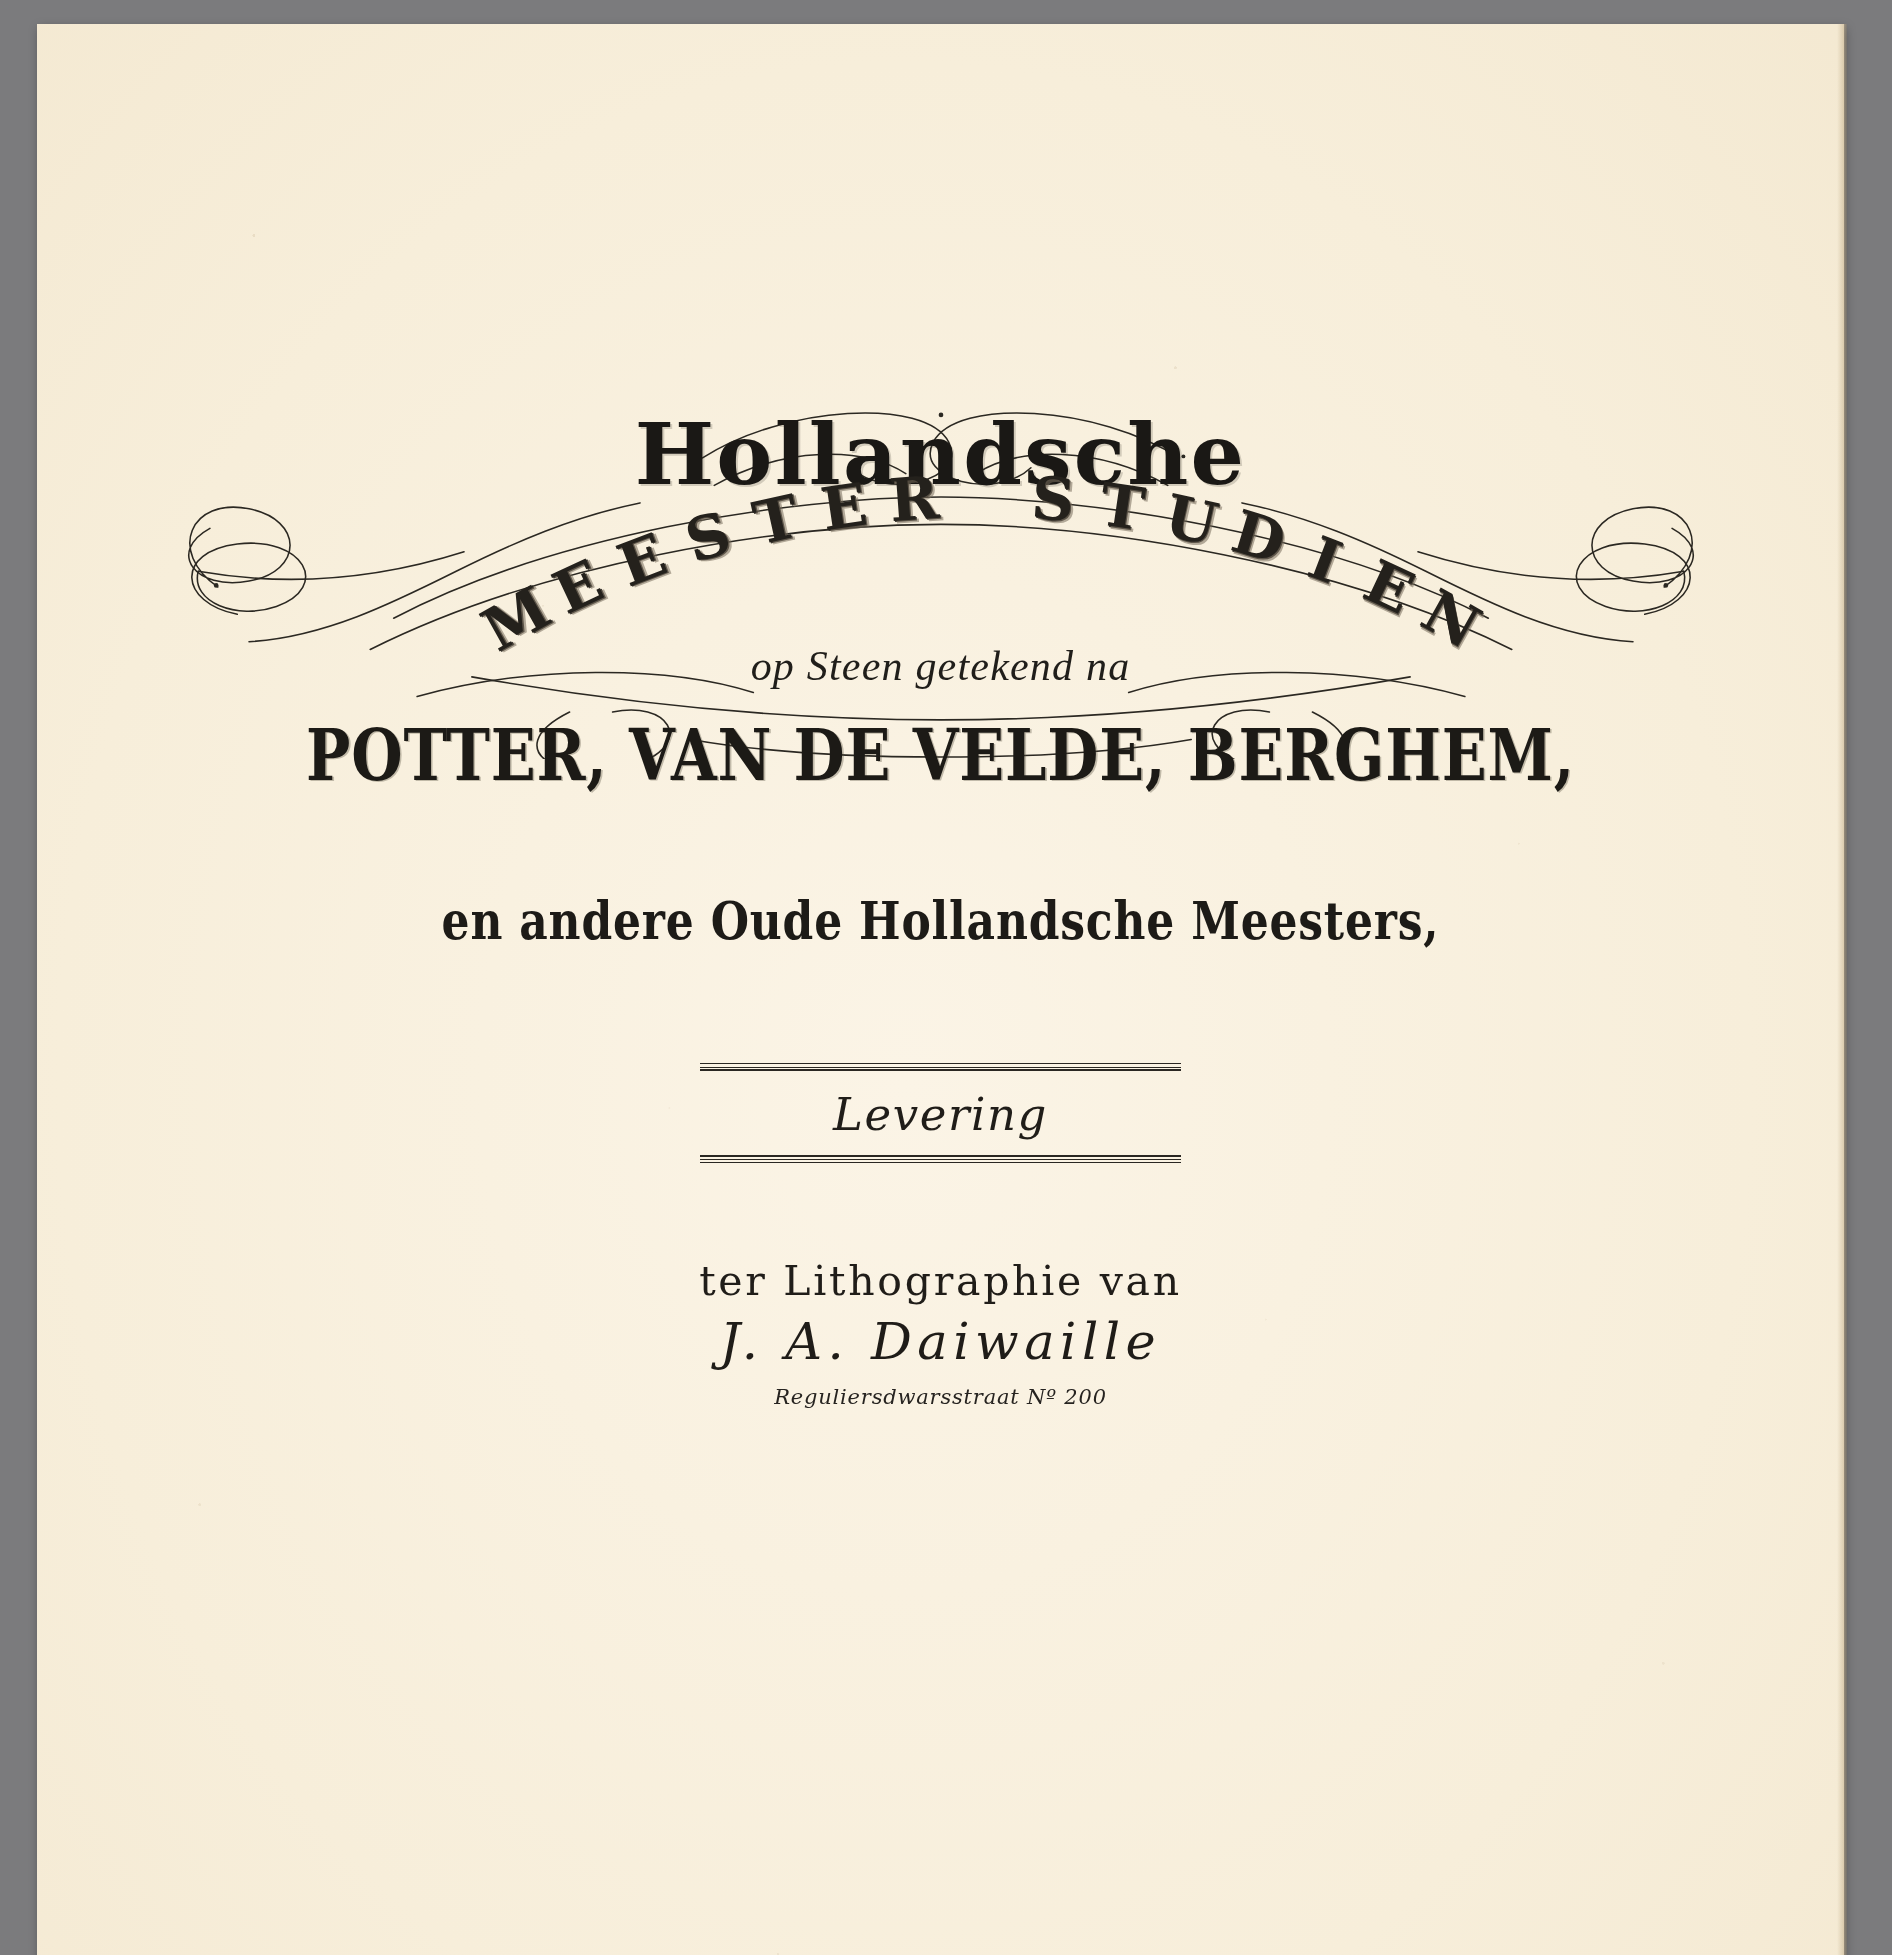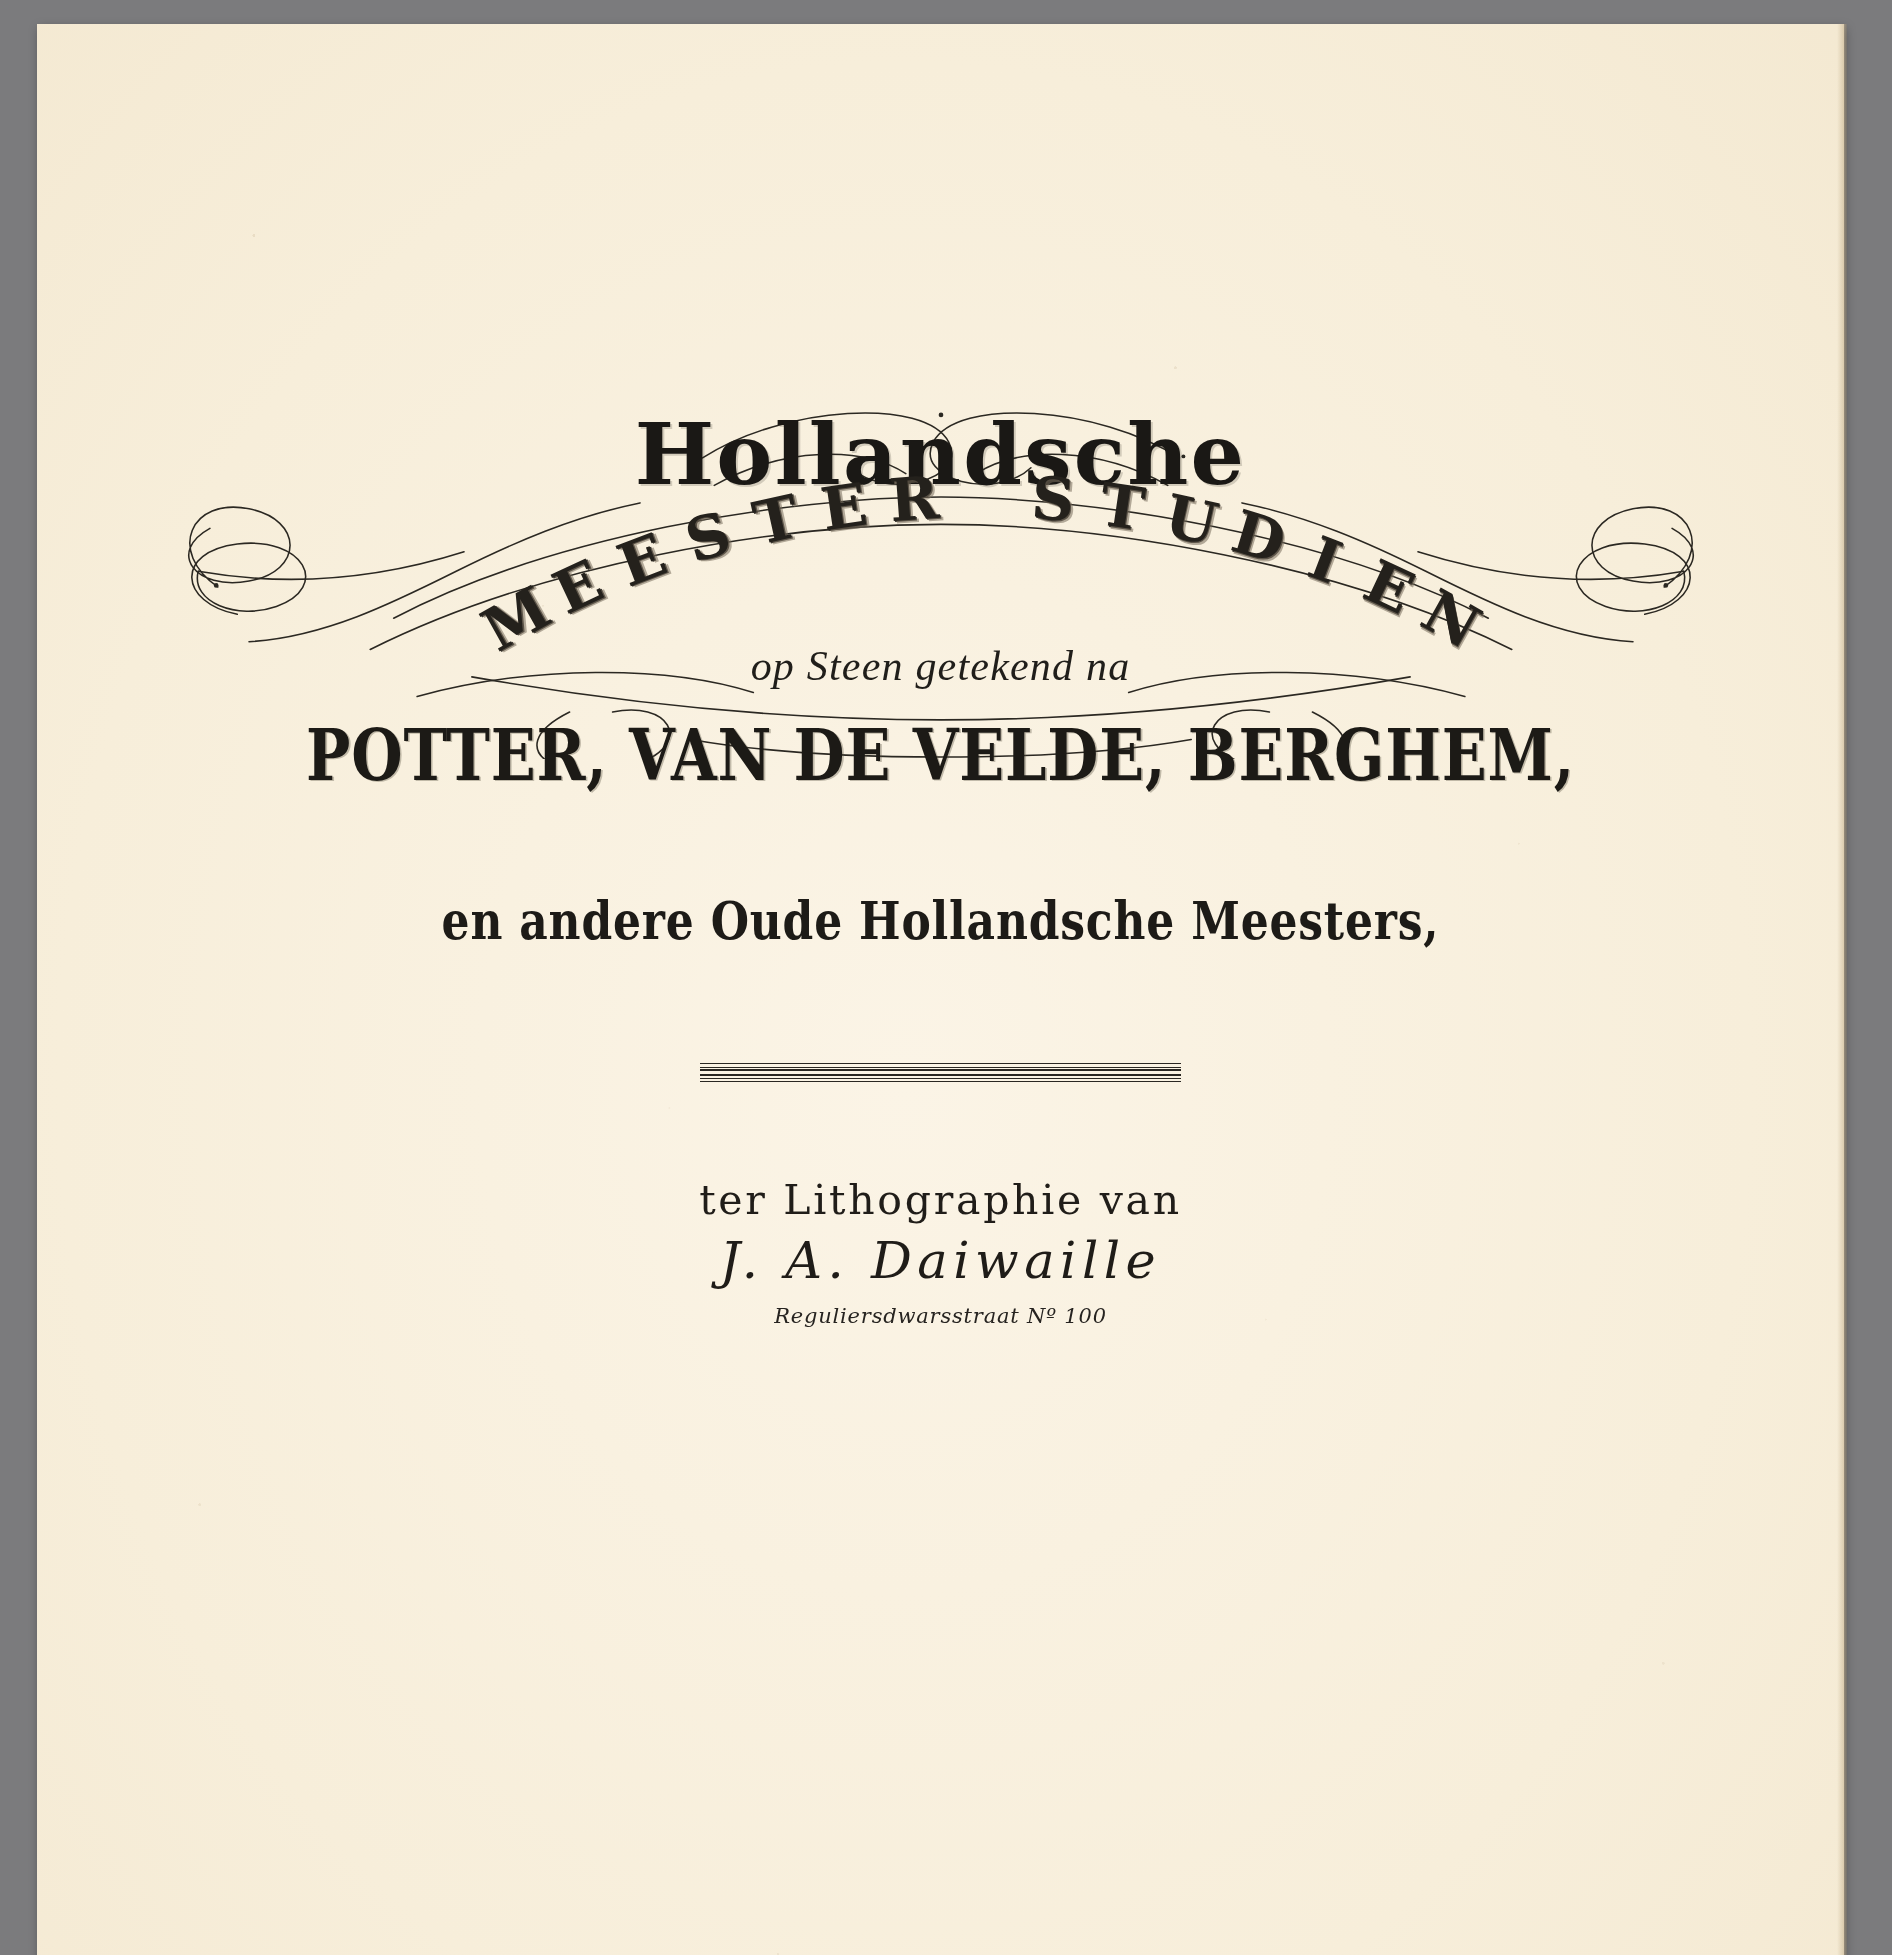--- a/index.html
+++ b/index.html
@@ -299,29 +299,30 @@
       </div>
 
       <div class="sub-masters">en andere Oude Hollandsche Meesters,</div>
 
       <div class="rule-block">
         <div class="rule-set upper">
           <div class="r r1"></div>
             <div class="r r2"></div>
             <div class="r r3"></div>
         </div>
+        <div class="levering">Levering</div>
         <div class="rule-set lower">
           <div class="r r1"></div>
             <div class="r r2"></div>
             <div class="r r3"></div>
         </div>
       </div>
 
       <div class="imprint">
         <div class="ter-litho">ter Lithographie  van</div>
         <div class="printer-name">J. A. Daiwaille</div>
-        <div class="address">Reguliersdwarsstraat Nº 100</div>
+        <div class="address">Reguliersdwarsstraat Nº 200</div>
       </div>
 
     </div>
   </div>
 </div>
 
 
 </body></html>

